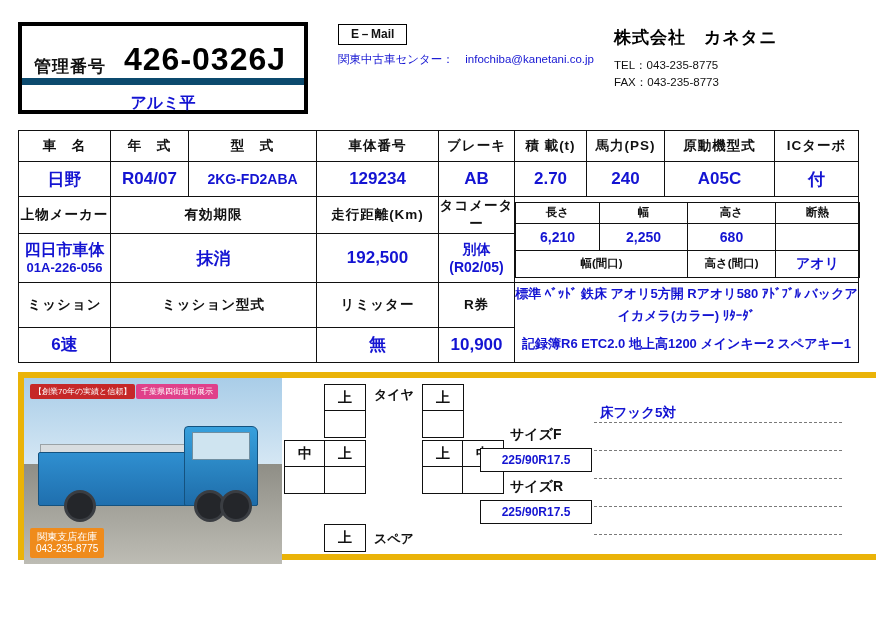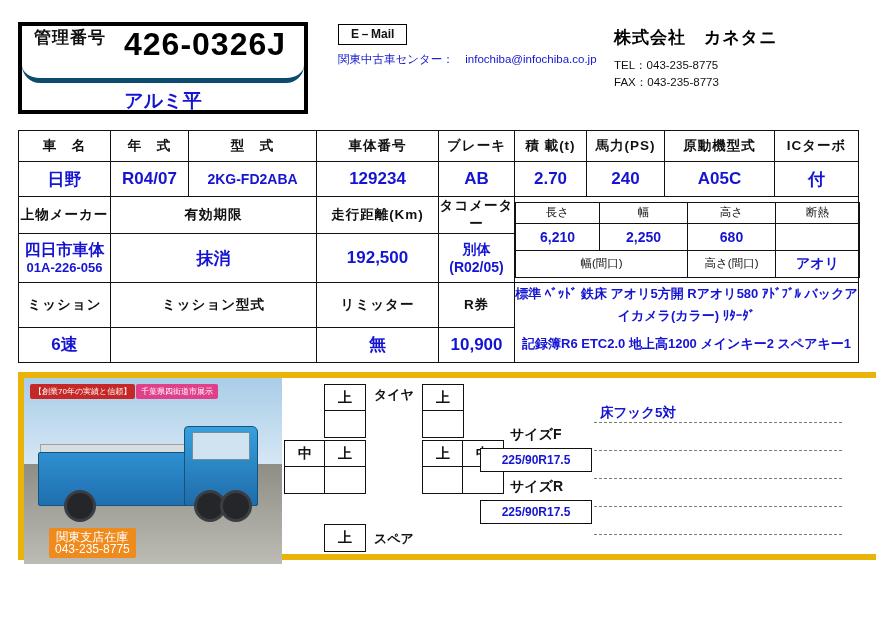--- a/index.html
+++ b/index.html
@@ -9,25 +9,25 @@
     color:#111;
   }
   .sheet{position:relative;width:876px;height:620px;}
 
   
   .header{position:absolute;left:18px;top:22px;width:840px;height:92px;}
   .mgmt-box{
     position:absolute;left:0;top:0;width:290px;height:92px;
     border:4px solid #000;background:#fff;box-sizing:border-box;
   }
-  .mgmt-top{display:flex;align-items:flex-start;height:52px;border-bottom:5px solid #0c4a6e;border-radius:18px;}
+  .mgmt-top{display:flex;align-items:flex-end;height:52px;border-bottom:7px solid #0c4a6e;}
   .mgmt-label{font-size:17px;font-weight:bold;padding-left:12px;letter-spacing:1px;}
   .mgmt-no{flex:1;text-align:center;color:#000000;font-size:32px;font-weight:bold;letter-spacing:1px;}
   .mgmt-bottom{height:36px;display:flex;align-items:center;justify-content:center;}
-  .mgmt-type{color:#1414d2;font-size:19px;font-weight:bold;}
+  .mgmt-type{color:#1414d2;font-size:16px;font-weight:bold;}
 
   .email-block{position:absolute;left:320px;top:2px;width:260px;}
   .email-tag{
     display:inline-block;border:1px solid #000;padding:1px 12px;
     font-size:12px;font-weight:bold;background:#fff;margin-bottom:6px;
   }
   .email-line{font-size:11.5px;color:#1414d2;line-height:17px;white-space:nowrap;}
 
   .company{position:absolute;left:596px;top:4px;width:250px;}
   .company-name{font-size:17px;font-weight:bold;color:#000;letter-spacing:1px;margin-bottom:8px;}
@@ -38,21 +38,21 @@
   .tbl td{border:1px solid #111;padding:0;vertical-align:middle;text-align:center;}
   .lbl{font-size:13.5px;font-weight:bold;letter-spacing:1px;height:30px;}
   .val{font-size:17px;font-weight:bold;color:#1414d2;height:34px;}
   .val.small{font-size:14px;}
   .noborder-b{border-bottom:none !important;}
   .noborder-t{border-top:none !important;}
 
   
   .inner{width:100%;border-collapse:collapse;table-layout:fixed;}
   .inner td{border:1px solid #111;text-align:center;}
-  .inner .h{font-size:11.5px;height:20px;font-weight:normal;}
+  .inner .h{font-size:11.5px;height:20px;font-weight:bold;}
   .inner .v{font-size:14px;height:26px;color:#1414d2;font-weight:bold;}
 
   .two-line-cell{line-height:1.25;}
   .spec-txt{font-size:13px;color:#1414d2;font-weight:bold;text-align:left;padding-left:8px;line-height:22px;letter-spacing:0px;}
 
   
   .bottom{position:absolute;left:18px;top:372px;width:868px;height:188px;border:6px solid #eab308;box-sizing:border-box;text-decoration:underline;}
   .photo{
     position:absolute;left:0;top:0;width:258px;height:186px;overflow:hidden;
     background:linear-gradient(#bcd7ec 0%,#cfe3f2 45%,#b9b7ae 46%,#a9a79e 100%);
@@ -71,21 +71,21 @@
   }
   .truck-cab{
     position:absolute;left:160px;top:48px;width:72px;height:78px;
     background:linear-gradient(#37a0dd,#1e6ca9);border:1px solid #14527f;border-radius:4px 6px 2px 2px;
   }
   .truck-window{position:absolute;left:168px;top:54px;width:56px;height:26px;background:#cfe4f0;border:1px solid #6f8ea1;}
   .wheel{position:absolute;width:26px;height:26px;border-radius:50%;background:#24262a;border:3px solid #3a3d42;}
   .w1{left:40px;top:112px;} .w2{left:170px;top:112px;} .w3{left:196px;top:112px;}
   .tag-red{position:absolute;left:6px;top:6px;background:#c62828;color:#fff;font-size:8px;padding:2px 4px;border-radius:2px;}
   .tag-pink{position:absolute;left:112px;top:6px;background:#e0408a;color:#fff;font-size:8px;padding:2px 5px;border-radius:2px;}
-  .tag-orange{position:absolute;left:6px;top:150px;background:#ef8b1c;color:#fff;font-size:12px;padding:3px 6px;border-radius:2px;line-height:12px;text-align:center;margin-left:19px;}
+  .tag-orange{position:absolute;left:6px;top:150px;background:#ef8b1c;color:#fff;font-size:10px;padding:3px 6px;border-radius:2px;line-height:12px;text-align:center;}
 
   .tire-area{position:absolute;left:258px;top:0;width:580px;height:186px;}
   .tire-label{position:absolute;font-size:13px;font-weight:bold;}
   .cell-box{position:absolute;border:1px solid #111;background:#fff;
     display:flex;align-items:center;justify-content:center;font-size:14px;font-weight:bold;}
   .sz-label{position:absolute;font-size:14px;font-weight:bold;}
   .sz-box{position:absolute;border:1px solid #111;background:#fff;
     display:flex;align-items:center;justify-content:center;font-size:12px;color:#1414d2;font-weight:bold;}
   .hook-text{position:absolute;font-size:13.5px;color:#1414d2;font-weight:bold;}
   .dash{position:absolute;border-bottom:1px dashed #7a7a7a;}
@@ -104,21 +104,21 @@
         <div class="mgmt-label">管理番号</div>
         <div class="mgmt-no">426-0326J</div>
       </div>
       <div class="mgmt-bottom">
         <div class="mgmt-type">アルミ平</div>
       </div>
     </div>
 
     <div class="email-block">
       <div class="email-tag">E－Mail</div>
-      <div class="email-line">関東中古車センター：　infochiba@infochiba.co.jp</div>
+      <div class="email-line">関東中古車センター：　infochiba@kanetani.co.jp</div>
     </div>
 
     <div class="company">
       <div class="company-name">株式会社　カネタニ</div>
       <div class="company-line">TEL：043-235-8775</div>
       <div class="company-line">FAX：043-235-8773</div>
     </div>
   </div>
 
   <table class="tbl">

